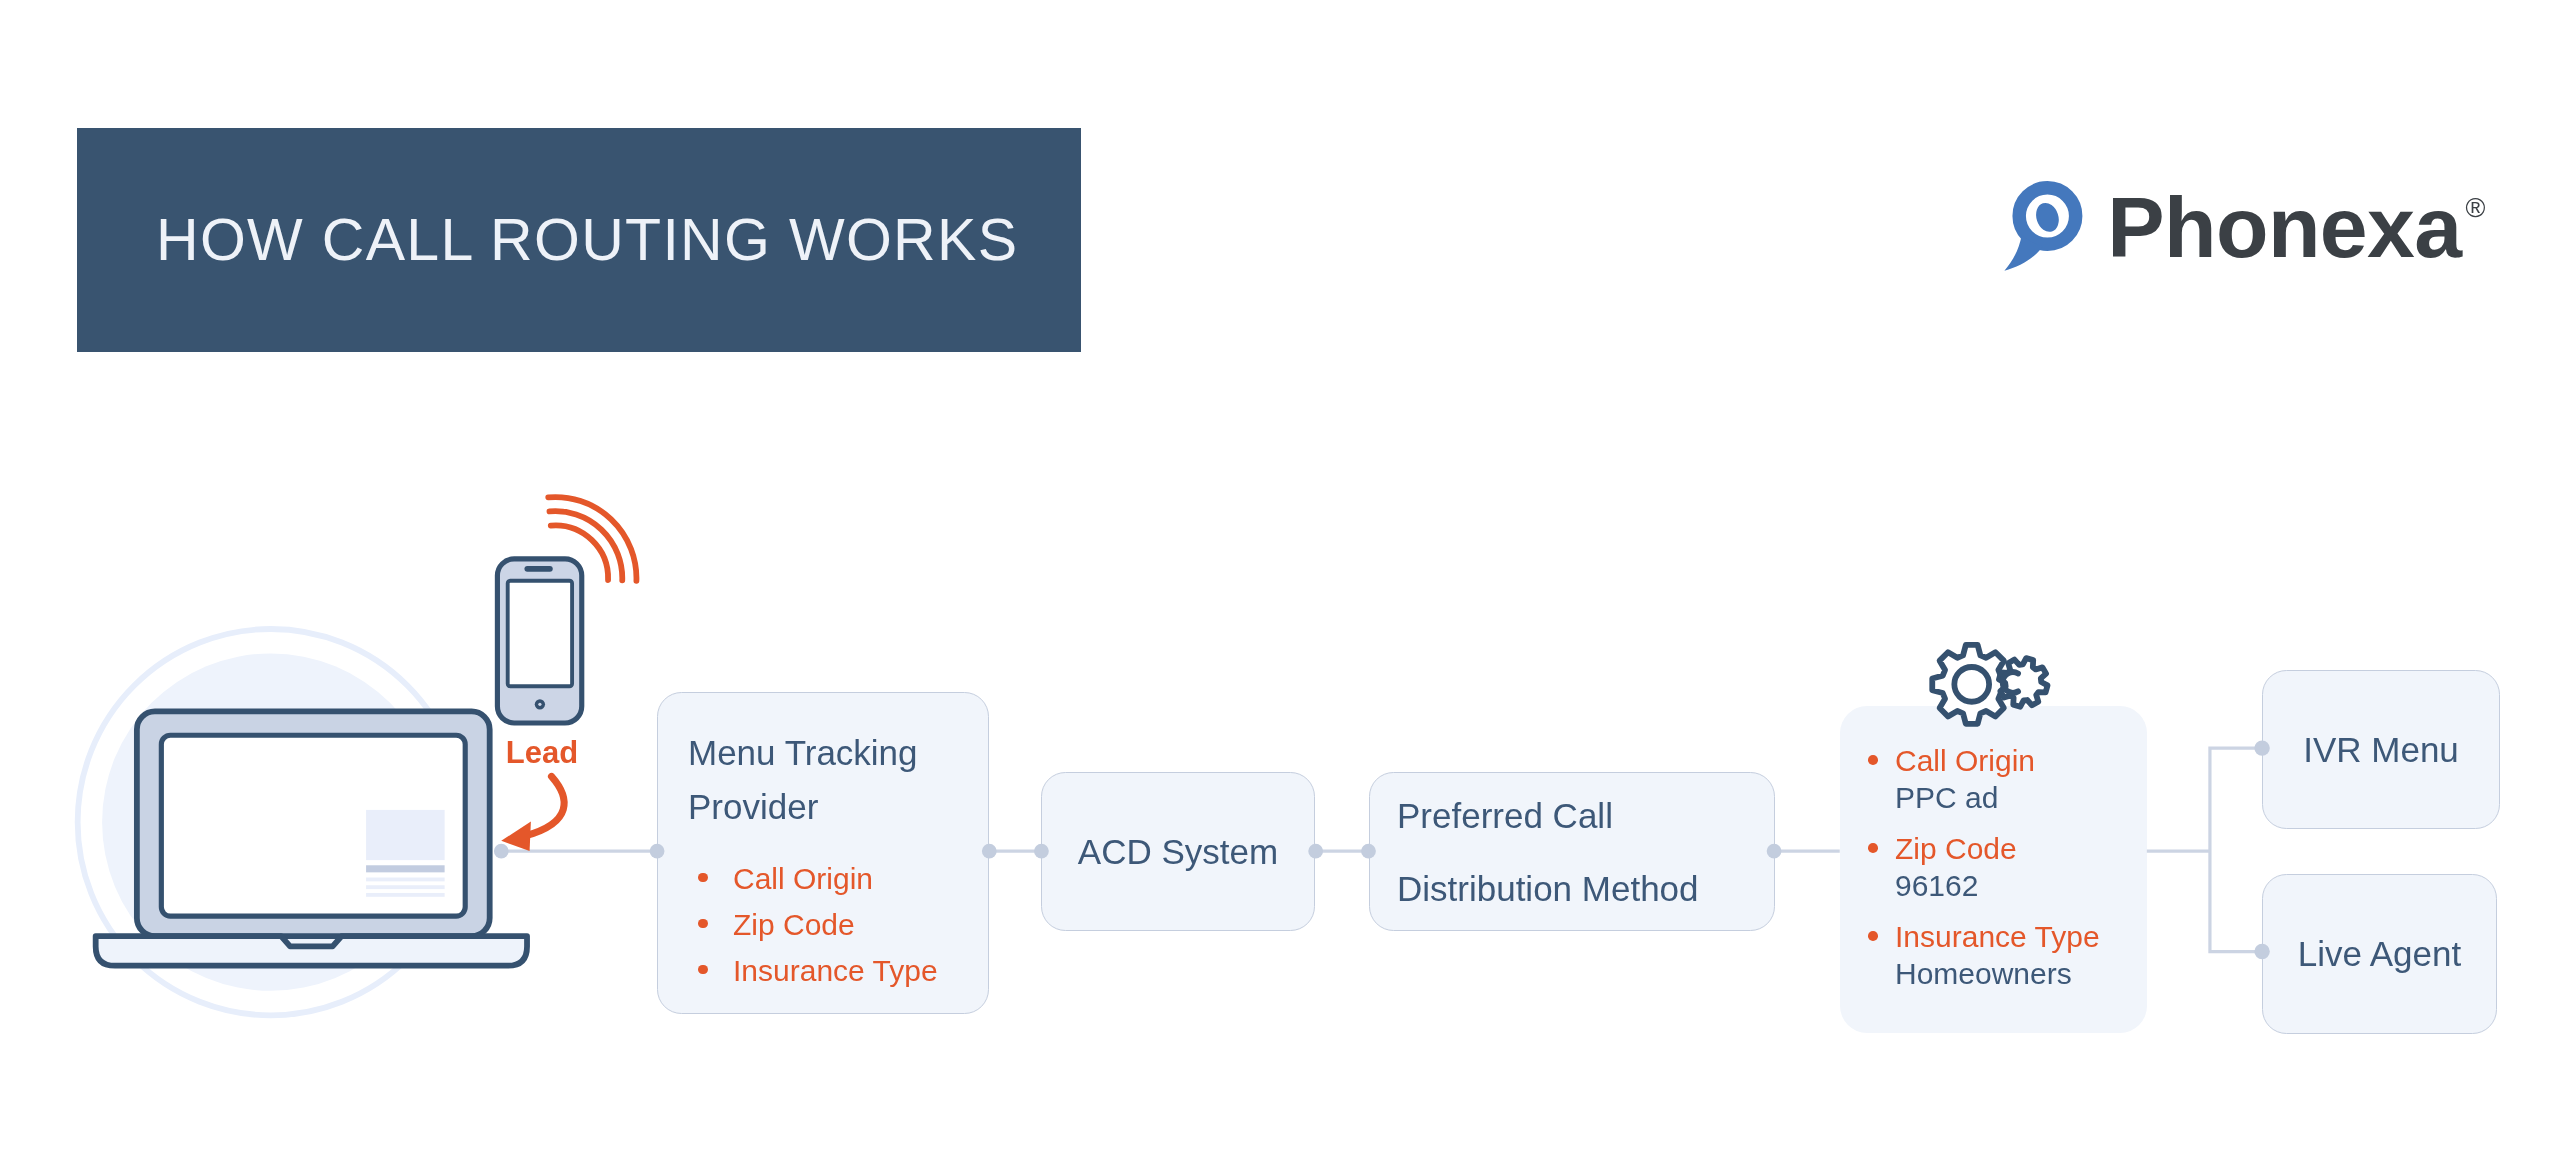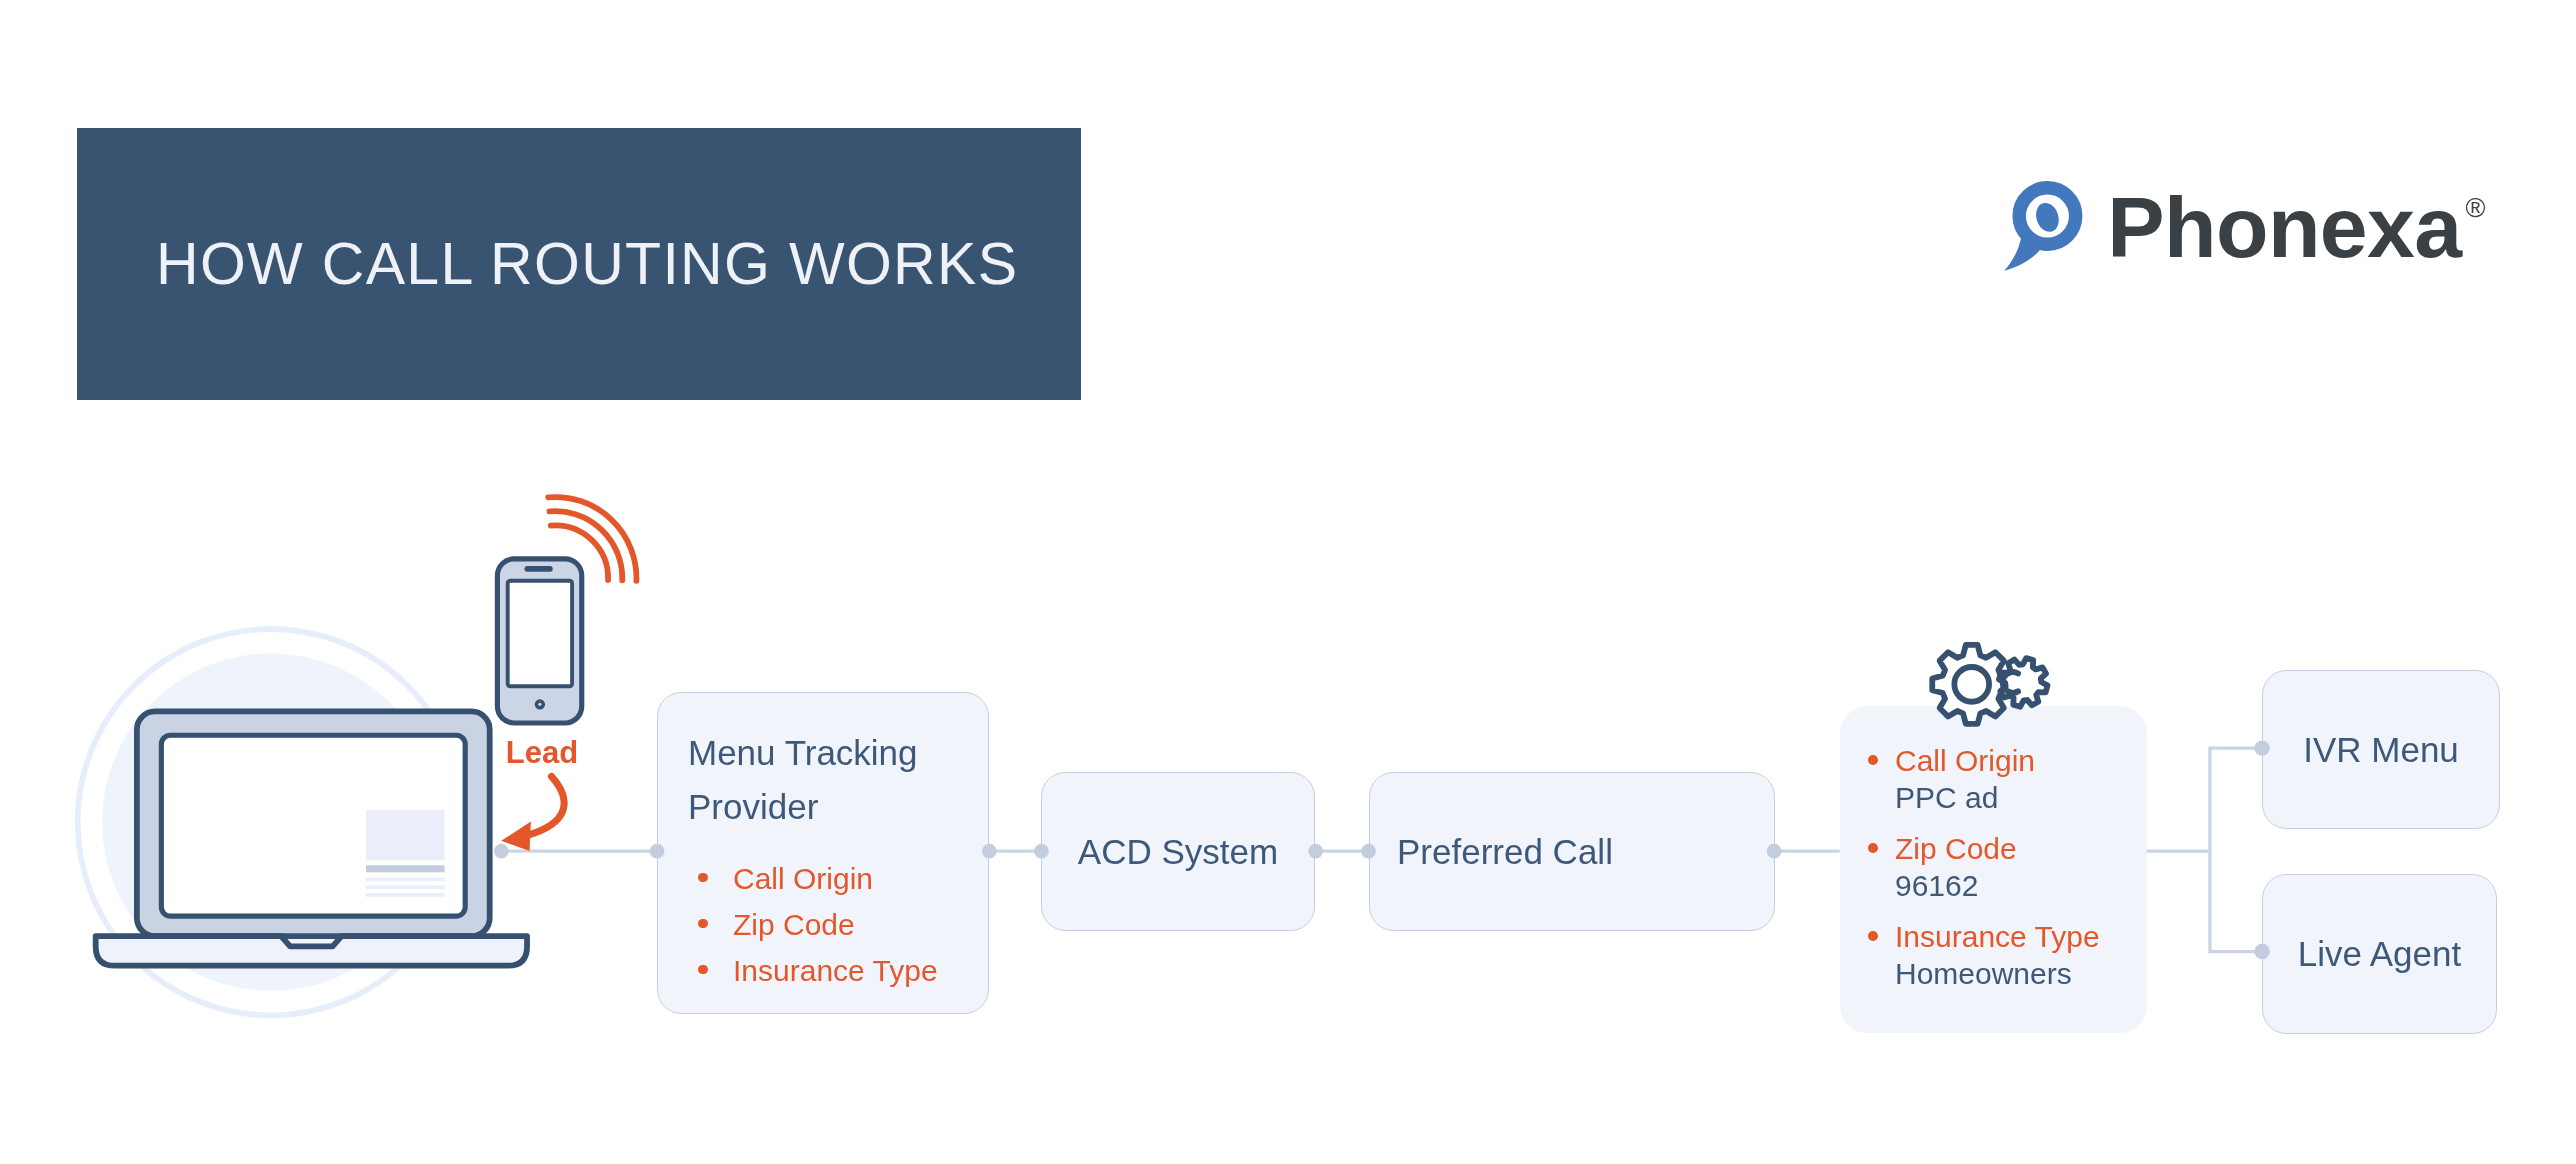--- a/index.html
+++ b/index.html
@@ -1,21 +1,21 @@
 <!DOCTYPE html>
 <html style="font-size:10.3px"><head>
 <meta charset="utf-8">
 <style>
   html,body{margin:0;padding:0;background:#ffffff;}
   body{width:2576px;height:1164px;position:relative;overflow:hidden;
        font-family:"Liberation Sans","DejaVu Sans",sans-serif;}
   .stage{position:absolute;left:0;top:0;width:2576px;height:1164px;}
 
   
-  .banner{position:absolute;left:77px;top:128px;width:1004px;height:272px;
+  .banner{position:absolute;left:77px;top:128px;width:1004px;height:224px;
           background:#395470;display:flex;align-items:center;}
   .banner-title{color:#eef2f8;font-size:59px;font-weight:500;letter-spacing:1.3px;
                 padding-left:79px;white-space:nowrap;}
 
   
   .logo{position:absolute;left:2003px;top:175px;display:flex;align-items:center;gap:19.3px;}
   .logo-mark{width:85px;height:104px;flex:0 0 auto;}
   .logo-text{font-size:86px;font-weight:700;color:#3b4045;line-height:1;letter-spacing:-0.6px;}
   .logo-reg{font-size:27px;font-weight:400;color:#3b4045;position:relative;top:-40px;left:3.9px;}
 
@@ -88,20 +88,21 @@
       <li>Insurance Type</li>
     </ul>
   </div>
 
   <div class="box box-acd">
     <div class="node-label">ACD System</div>
   </div>
 
   <div class="box box-pref">
     <div class="pref-line">Preferred Call</div>
+    <div class="pref-line">Distribution Method</div>
   </div>
 
   <div class="box box-routing">
     <div class="routing-list">
       <div class="r-item">
         <div class="r-label">Call Origin</div>
         <div class="r-value">PPC ad</div>
       </div>
       <div class="r-item">
         <div class="r-label">Zip Code</div>

